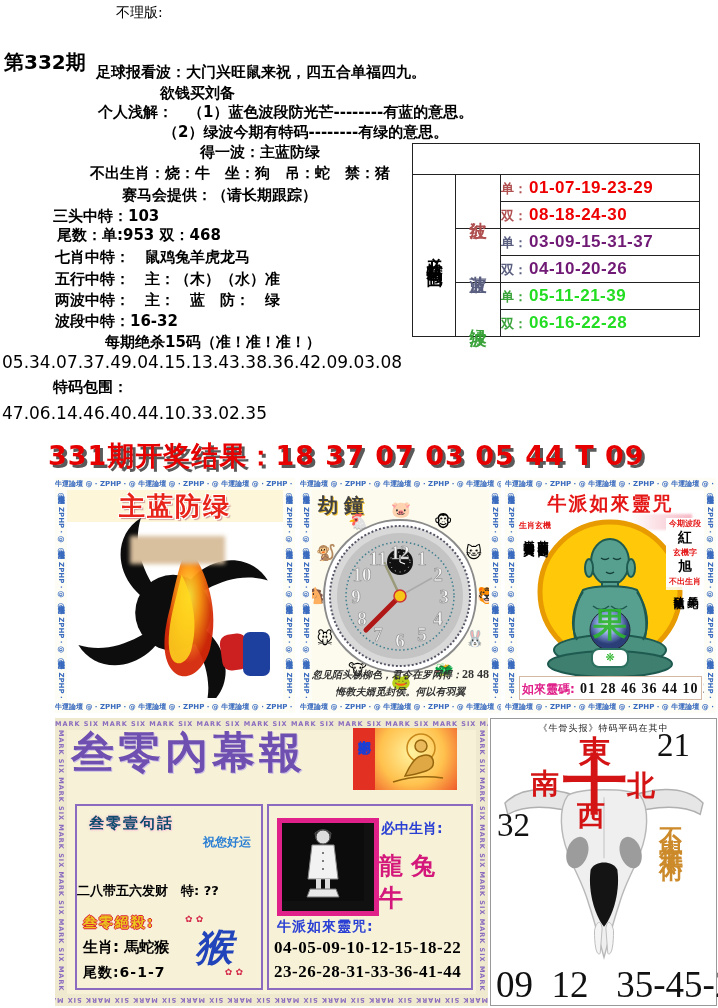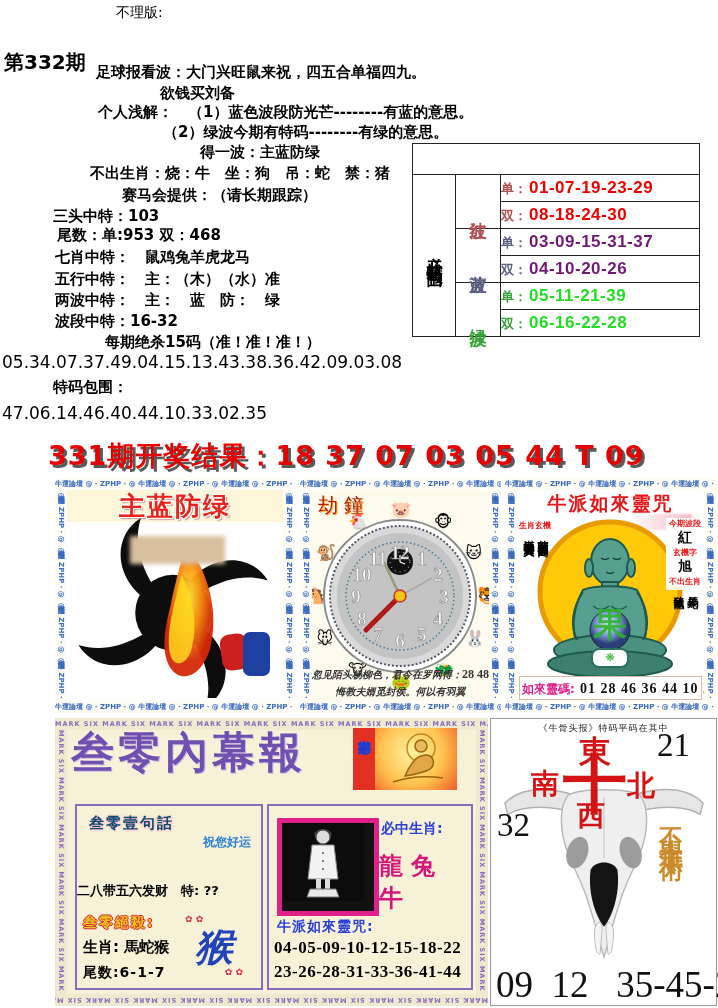--- a/index.html
+++ b/index.html
@@ -55,21 +55,21 @@
   #panel-clock{left:300px;top:478px;width:201px;height:235px;}
   #panel-buddha{left:505px;top:478px;width:211px;height:235px;}
   
   .burn-titlebar{position:absolute;left:0;top:0;width:100%;height:32px;background:#fdf6d8;text-align:center;}
   .burn-title{font-size:26px;font-weight:900;color:#e8231a;letter-spacing:2px;line-height:32px;
       text-shadow:-1px -1px 0 #fff,1px -1px 0 #fff,-1px 1px 0 #fff,1px 1px 0 #fff,2px 2px 1px #c99;}
   .blur-rect{position:absolute;left:63px;top:46px;width:95px;height:28px;background:#d8bf9e;filter:blur(2px);z-index:4;}
   .shape-red{position:absolute;left:154px;top:144px;width:27px;height:36px;background:#cc2020;border-radius:9px;transform:rotate(-8deg);z-index:5;}
   .shape-blue{position:absolute;left:176px;top:142px;width:27px;height:44px;background:#1d3f9e;border-radius:7px;z-index:5;}
   
-  .clock-title{position:absolute;left:6px;top:2px;font-size:20px;font-weight:400;color:#b91c1c;
+  .clock-title{position:absolute;left:6px;top:2px;font-size:20px;font-weight:700;color:#404040;
       letter-spacing:6px;text-shadow:1px 1px 0 #f0c030;}
   #clock-wrap{position:absolute;left:8px;top:26px;width:160px;height:160px;}
   #animal-ring{position:absolute;left:0;top:0;width:177px;height:211px;}
   .animal{position:absolute;font-size:16px;line-height:18px;}
   .cnum{font-family:"Liberation Serif",serif;font-size:19px;font-weight:bold;fill:#f5f5f5;stroke:#8a8a8a;stroke-width:.6;text-anchor:middle;}
   .poem{position:absolute;width:100%;text-align:center;font-size:10px;font-weight:bold;font-style:italic;color:#333;white-space:pre;}
   .poem1{top:177px;} .poem2{top:195px;}
   .poem .pnum{font-style:normal;font-family:"Liberation Serif",serif;font-size:12px;}
   
   .bud-title{position:absolute;left:0;top:1px;width:100%;text-align:center;font-size:19px;font-weight:900;color:#e51616;letter-spacing:2px;}

